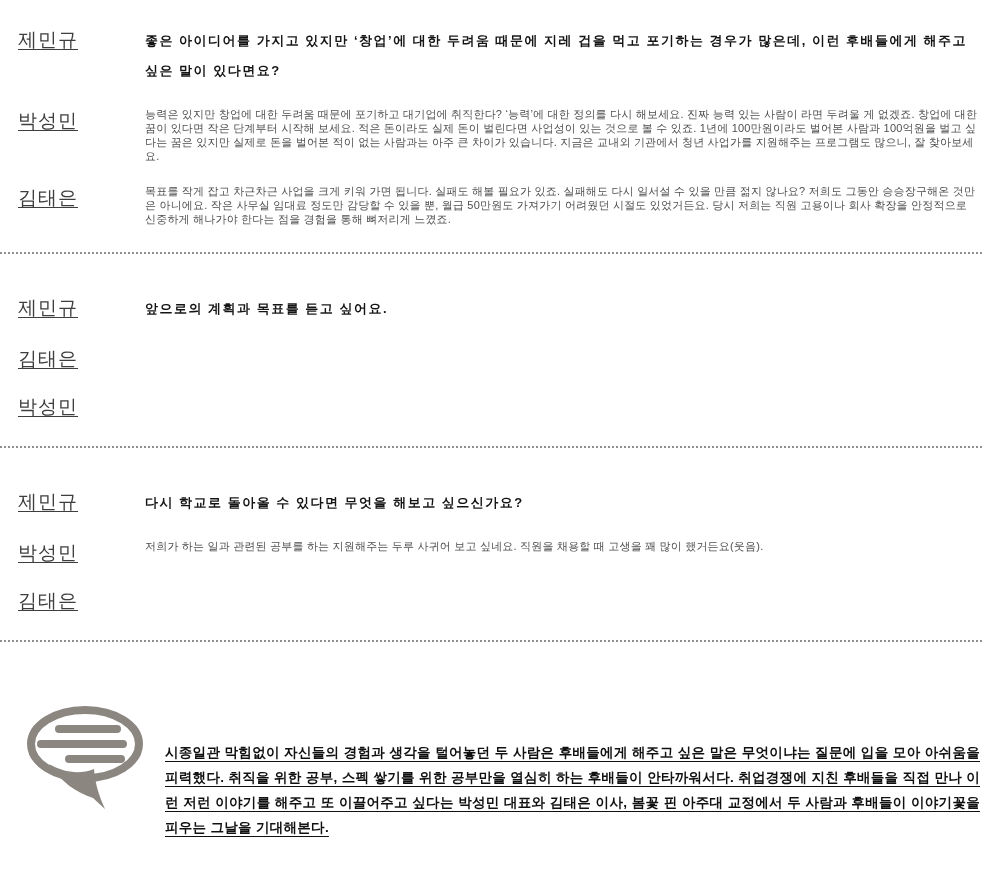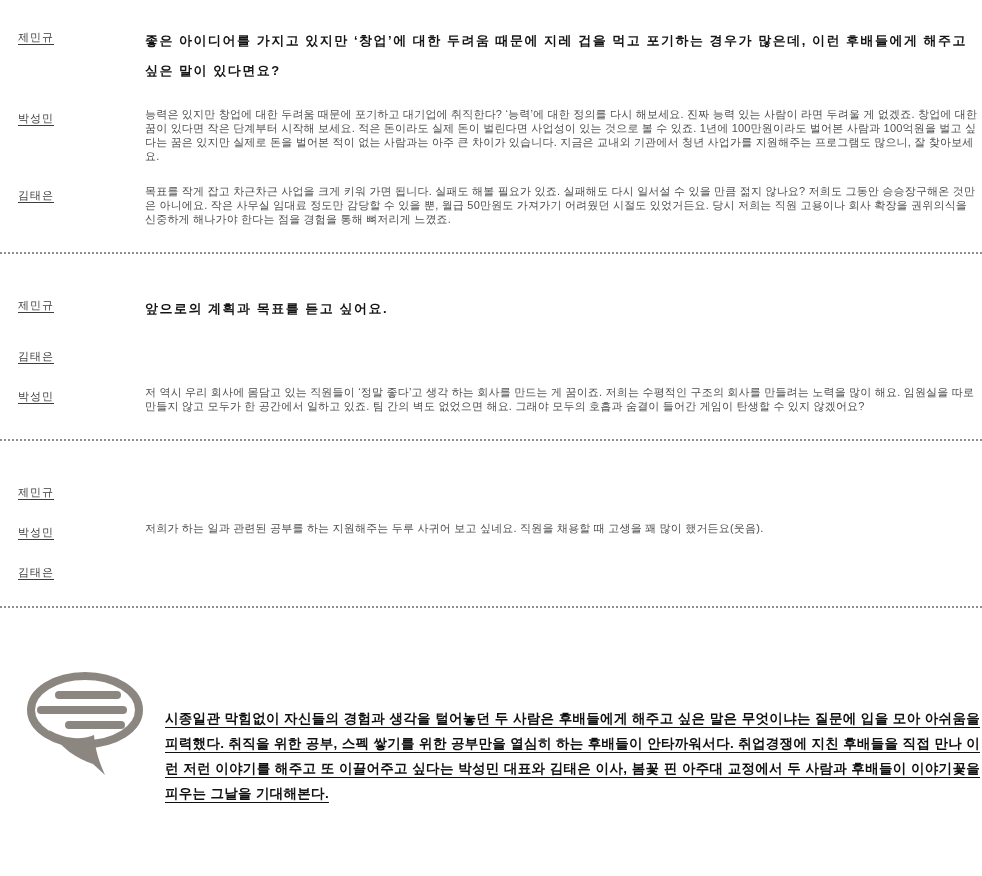--- a/index.html
+++ b/index.html
@@ -14,21 +14,21 @@
 
   .entry { display: flex; align-items: flex-start; margin-bottom: 21px; }
   .name-cell {
     width: 145px;
     flex: 0 0 145px;
     padding-left: 18px;
     padding-top: 1px;
   }
   .speaker {
     display: inline-block;
-    font-size: 11px;
+    font-size: 19px;
     letter-spacing: 1px;
     color: var(--name-color, #3e3e3e);
     text-decoration: underline;
     text-underline-offset: 3px;
   }
   .text-cell { flex: 1 1 auto; padding-right: 4px; }
   .question {
     font-weight: bold;
     color: var(--question-color, #141414);
     font-size: 13px;
@@ -83,21 +83,21 @@
     <div class="entry">
       <div class="name-cell">
         <span class="speaker">박성민</span>
       </div>
       <div class="text-cell answer">능력은 있지만 창업에 대한 두려움 때문에 포기하고 대기업에 취직한다? ‘능력’에 대한 정의를 다시 해보세요. 진짜 능력 있는 사람이 라면 두려울 게 없겠죠. 창업에 대한 꿈이 있다면 작은 단계부터 시작해 보세요. 적은 돈이라도 실제 돈이 벌린다면 사업성이 있는 것으로 볼 수 있죠. 1년에 100만원이라도 벌어본 사람과 100억원을 벌고 싶다는 꿈은 있지만 실제로 돈을 벌어본 적이 없는 사람과는 아주 큰 차이가 있습니다. 지금은 교내외 기관에서 청년 사업가를 지원해주는 프로그램도 많으니, 잘 찾아보세요.</div>
     </div>
     <div class="entry">
       <div class="name-cell">
         <span class="speaker">김태은</span>
       </div>
-      <div class="text-cell answer">목표를 작게 잡고 차근차근 사업을 크게 키워 가면 됩니다. 실패도 해볼 필요가 있죠. 실패해도 다시 일서설 수 있을 만큼 젊지 않나요? 저희도 그동안 승승장구해온 것만은 아니에요. 작은 사무실 임대료 정도만 감당할 수 있을 뿐, 월급 50만원도 가져가기 어려웠던 시절도 있었거든요. 당시 저희는 직원 고용이나 회사 확장을 권위의식을 신중하게 해나가야 한다는 점을 경험을 통해 뼈저리게 느꼈죠.</div>
+      <div class="text-cell answer">목표를 작게 잡고 차근차근 사업을 크게 키워 가면 됩니다. 실패도 해볼 필요가 있죠. 실패해도 다시 일서설 수 있을 만큼 젊지 않나요? 저희도 그동안 승승장구해온 것만은 아니에요. 작은 사무실 임대료 정도만 감당할 수 있을 뿐, 월급 50만원도 가져가기 어려웠던 시절도 있었거든요. 당시 저희는 직원 고용이나 회사 확장을 안정적으로 신중하게 해나가야 한다는 점을 경험을 통해 뼈저리게 느꼈죠.</div>
     </div>
   </section>
 
   <div class="divider"></div>
 
   <section class="qa-section">
     <div class="entry">
       <div class="name-cell">
         <span class="speaker">제민규</span>
       </div>
@@ -105,31 +105,31 @@
     </div>
     <div class="entry">
       <div class="name-cell">
         <span class="speaker">김태은</span>
       </div>
     </div>
     <div class="entry">
       <div class="name-cell">
         <span class="speaker">박성민</span>
       </div>
-      <div class="text-cell answer">저 역시 우리 회사에 몸담고 있는 직원들이 ‘정말 좋다’고 생각 하는 회사를 만드는 게 꿈이죠. 저희는 수평적인 구조의 회사를 만들려는 노력을 많이 해요. 임원실을 따로 만들지 않고 모두가 한 공간에서 일하고 있죠. 팀 간의 벽도 없었으면 해요. 그래야 모두의 호흡과 숨결이 들어간 게임이 탄생할 수 있지 않겠어요?</div>
     </div>
   </section>
 
   <div class="divider"></div>
 
   <section class="qa-section">
     <div class="entry">
       <div class="name-cell">
         <span class="speaker">제민규</span>
       </div>
+      <div class="text-cell question">다시 학교로 돌아올 수 있다면 무엇을 해보고 싶으신가요?</div>
     </div>
     <div class="entry">
       <div class="name-cell">
         <span class="speaker">박성민</span>
       </div>
       <div class="text-cell answer">저희가 하는 일과 관련된 공부를 하는 지원해주는 두루 사귀어 보고 싶네요. 직원을 채용할 때 고생을 꽤 많이 했거든요(웃음).</div>
     </div>
     <div class="entry">
       <div class="name-cell">
         <span class="speaker">김태은</span>

